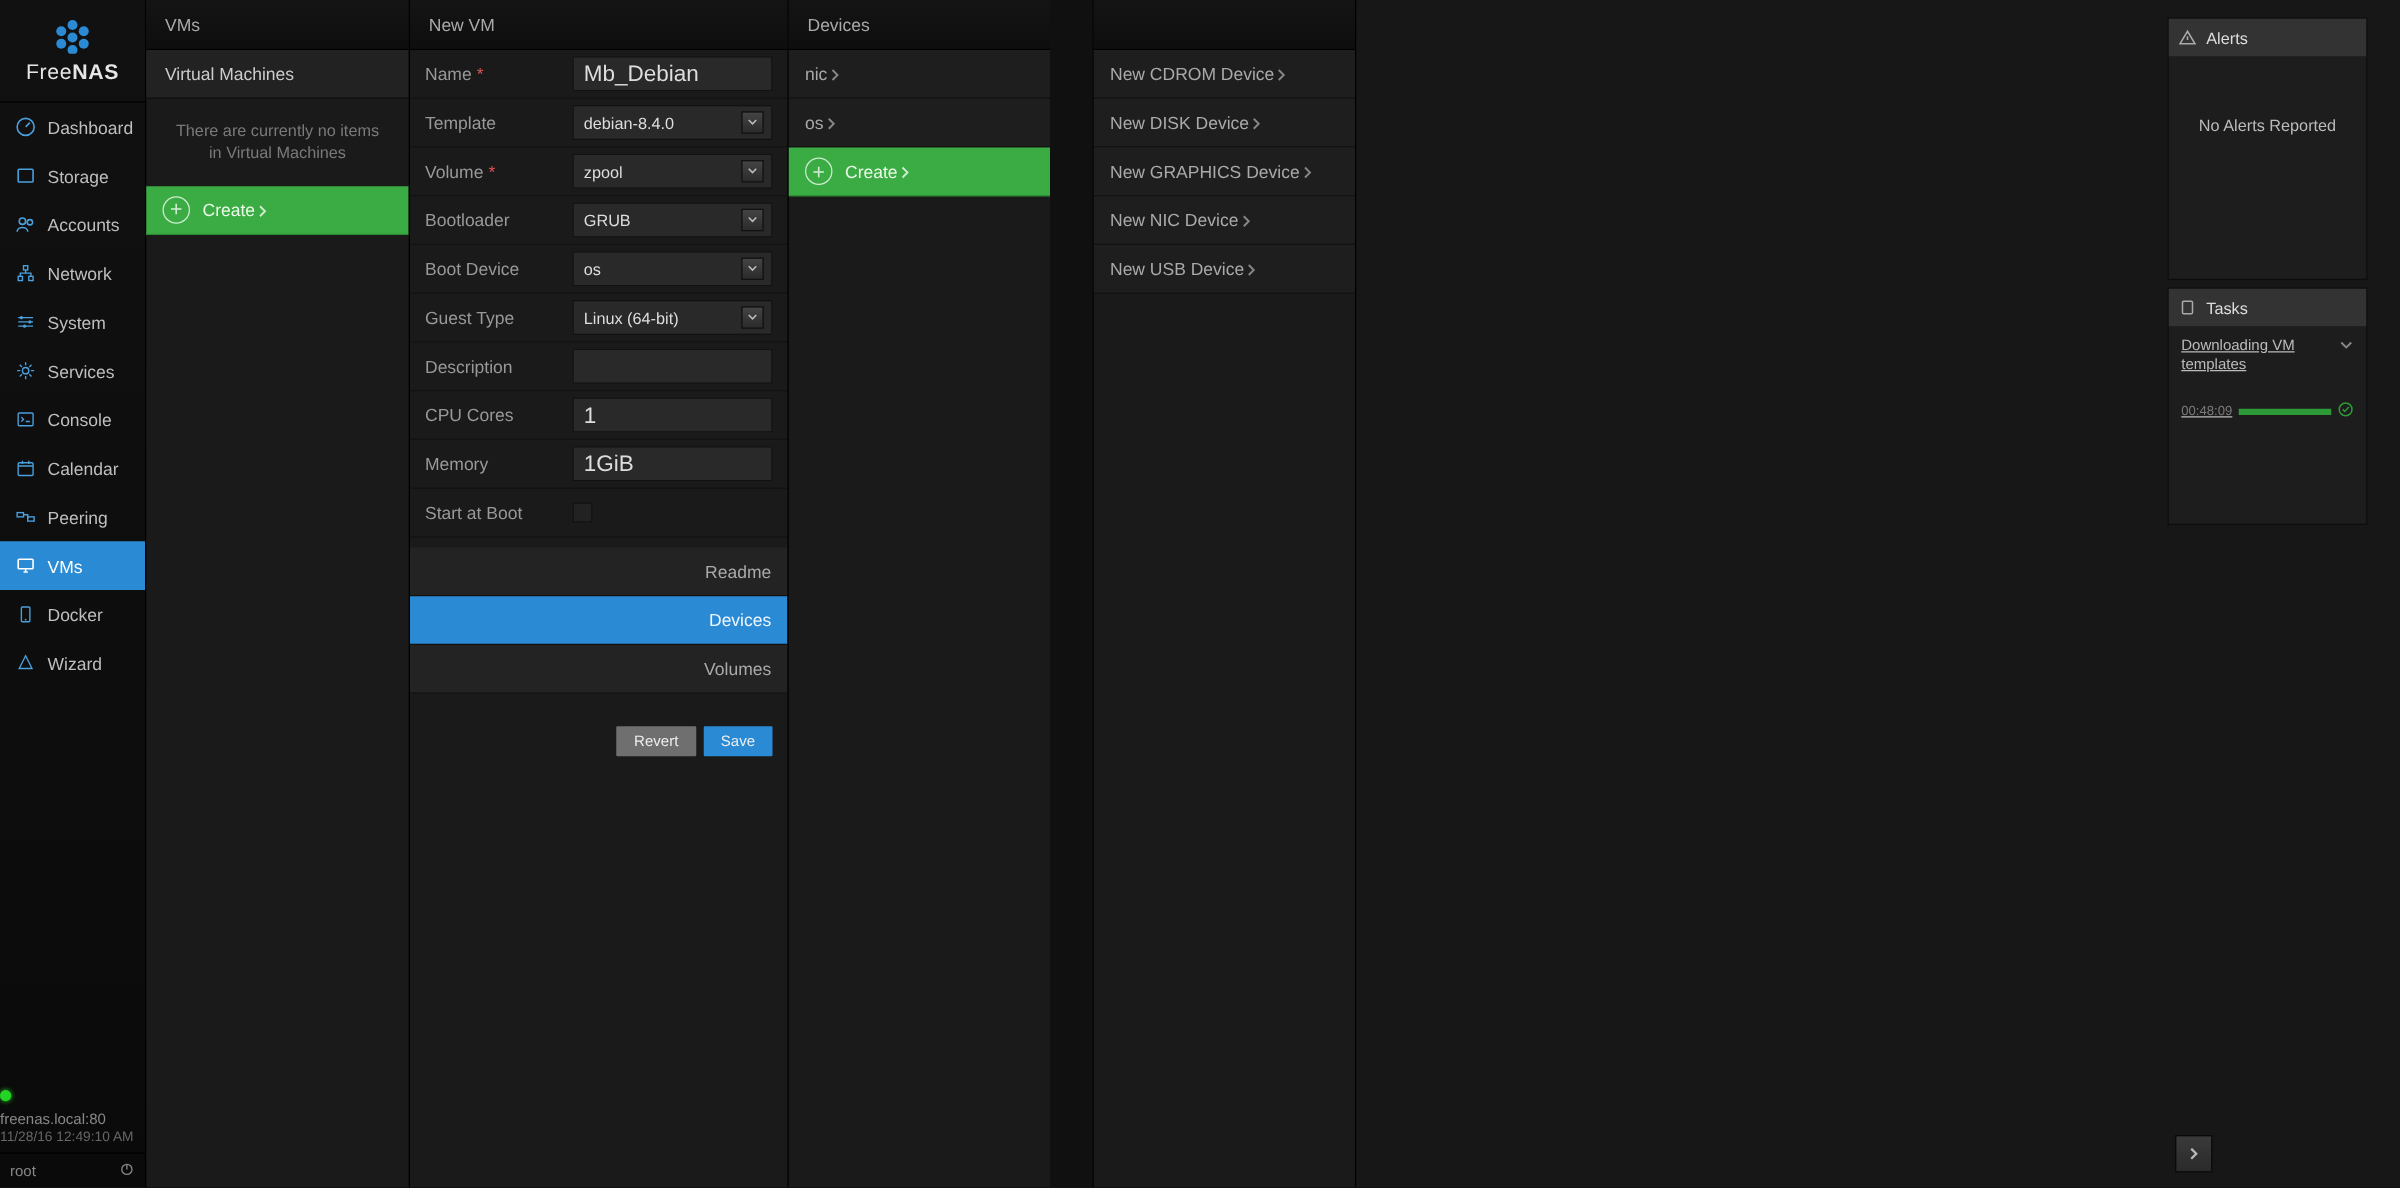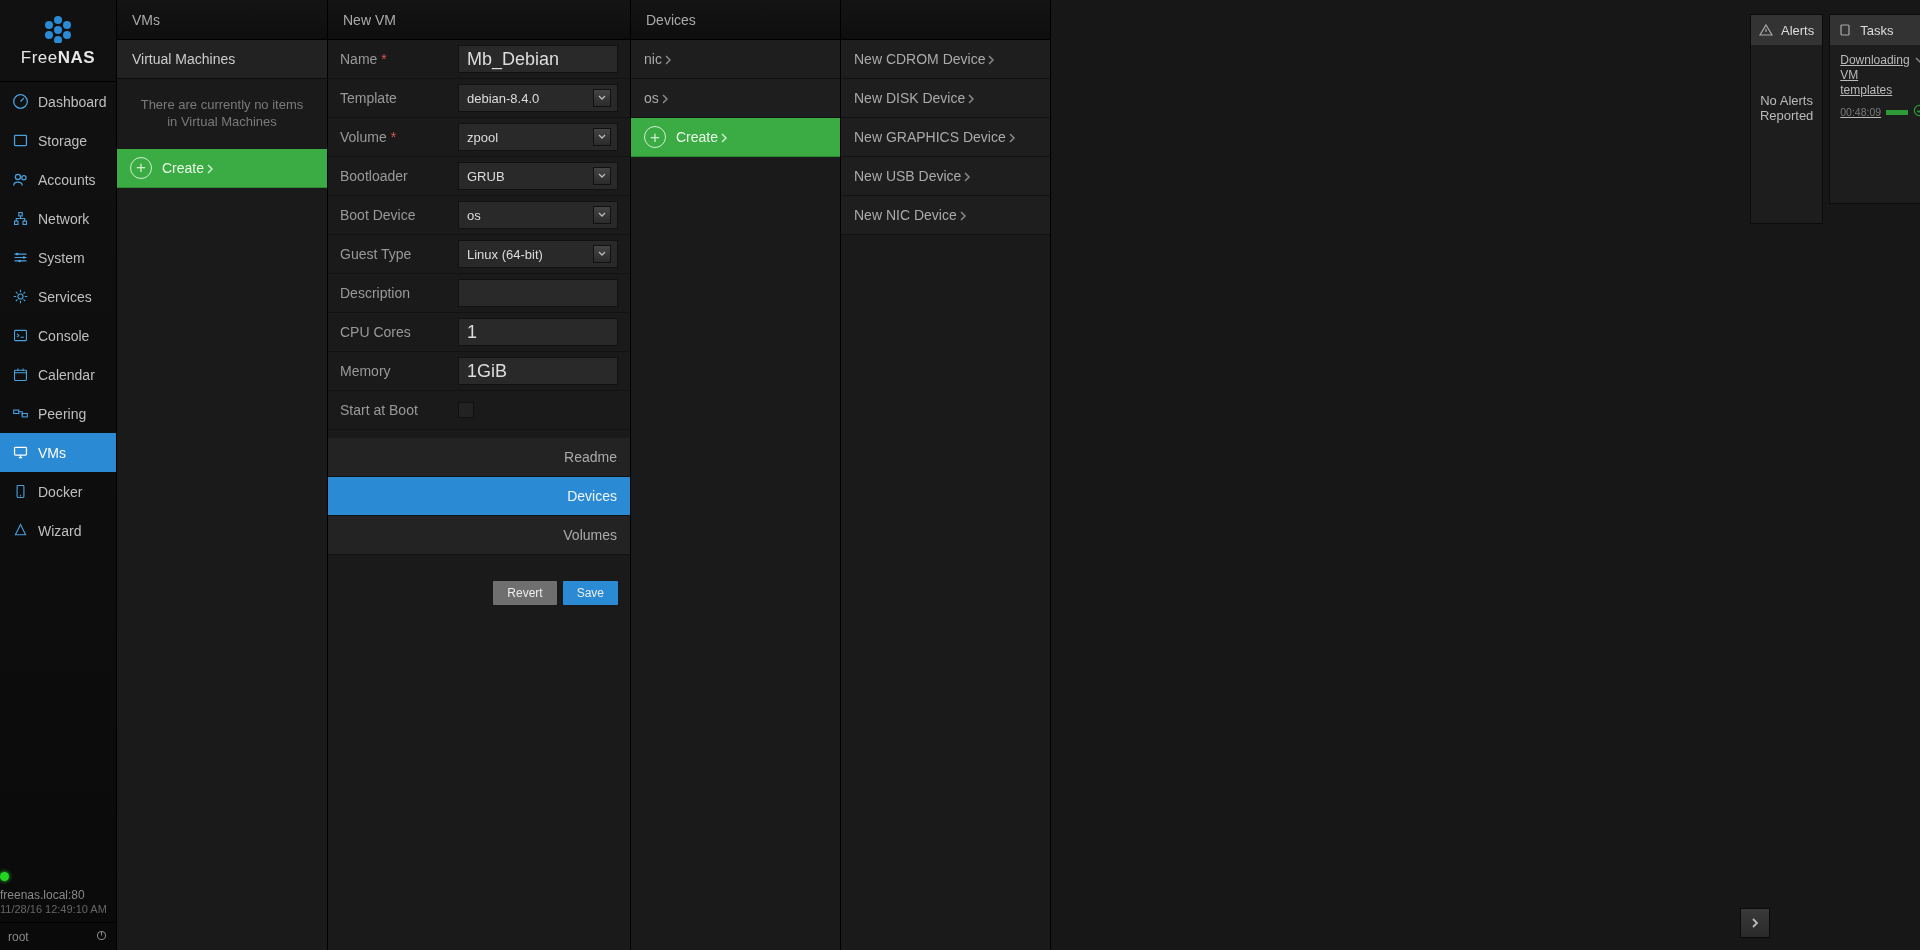--- a/index.html
+++ b/index.html
@@ -87,21 +87,21 @@
     border-bottom:1px solid #000;
     color:#aaa;
     font-size:14px;
     display:flex;
     align-items:center;
     padding:0 15px;
   }
   .col1 { width:211px; }
   .col2 { width:303px; }
   .col3 { width:210px; }
-  .col4 { width:210px; }
+  .col4 { width:210px;margin-left:34px; }
   .col5 { flex:1; background:#171717; }
 
   .col-subheader {
     height:39px;
     background:#222;
     border-bottom:1px solid #0c0c0c;
     display:flex; align-items:center;
     padding:0 15px; color:#ccc;
   }
   .empty-msg {
@@ -191,43 +191,43 @@
     display:flex;align-items:center;justify-content:flex-end;
     padding:0 13px;
     border-bottom:1px solid #111;
     background:#232323;
     color:#aaa; cursor:pointer;
   }
   .nav-row.selected { background:#2a8ad4; color:#eef6ff;}
   
   .right-panels {
     position:absolute;
-    top:14px; right:10px;
+    top:14px; right:26px;
     width:160px;
-    display:flex;flex-direction:row;gap:6px;
+    display:flex;flex-direction:column;gap:6px;
   }
   .panel {
     background:#1d1d1d;
     border:1px solid #0c0c0c;
   }
   .panel-header {
     height:30px; background:#333;
     display:flex;align-items:center;
     padding:0 8px; font-size:13px; color:#ddd;
   }
   .panel-header .ic { width:14px;height:14px;margin-right:8px;}
   .no-alerts { text-align:center; padding:48px 0; font-size:13px; color:#bbb;}
   .task-row {
     padding:8px 10px;
     text-decoration:underline;
   }
   .task-row .top{ display:flex; justify-content:space-between; align-items:flex-start;}
   .task-name { font-size:12px; color:#bbb; line-height:1.25; flex:1; padding-right:4px;}
   .task-chev{ width:12px;height:12px;}
-  .task-bar-row{ display:flex;align-items:center;gap:5px; margin-top:6px;}
+  .task-bar-row{ display:flex;align-items:center;gap:5px; margin-top:22px;}
   .task-time{ font-size:10.5px; color:#7a7a7a;}
   .task-bar{ flex:1; height:5px; background:#2d9a37;}
   .task-ok svg{width:13px;height:13px;}
   .panel.tasks { height:190px; }
   .panel.alerts { height:210px; }
   
   .br-btn{
     position:absolute;
     bottom:12px; right:150px;
     width:30px;height:30px;
@@ -559,27 +559,27 @@
             <path d="M4 2l4 4-4 4" fill="none" stroke="#888" stroke-width="1.5"></path>
           </svg></span>
     </div>
     <div class="row-item">
       <span>New GRAPHICS Device</span>
       <span class="chev"><svg viewBox="0 0 12 12">
             <path d="M4 2l4 4-4 4" fill="none" stroke="#888" stroke-width="1.5"></path>
           </svg></span>
     </div>
     <div class="row-item">
+      <span>New NIC Device</span>
+      <span class="chev"><svg viewBox="0 0 12 12">
+            <path d="M4 2l4 4-4 4" fill="none" stroke="#888" stroke-width="1.5"></path>
+          </svg></span>
+    </div>
+    <div class="row-item">
       <span>New USB Device</span>
-      <span class="chev"><svg viewBox="0 0 12 12">
-            <path d="M4 2l4 4-4 4" fill="none" stroke="#888" stroke-width="1.5"></path>
-          </svg></span>
-    </div>
-    <div class="row-item">
-      <span>New NIC Device</span>
       <span class="chev"><svg viewBox="0 0 12 12">
             <path d="M4 2l4 4-4 4" fill="none" stroke="#888" stroke-width="1.5"></path>
           </svg></span>
     </div>
   </div>
 
   <div class="col col5"></div>
 
   <div class="right-panels">
     <div class="panel alerts">

